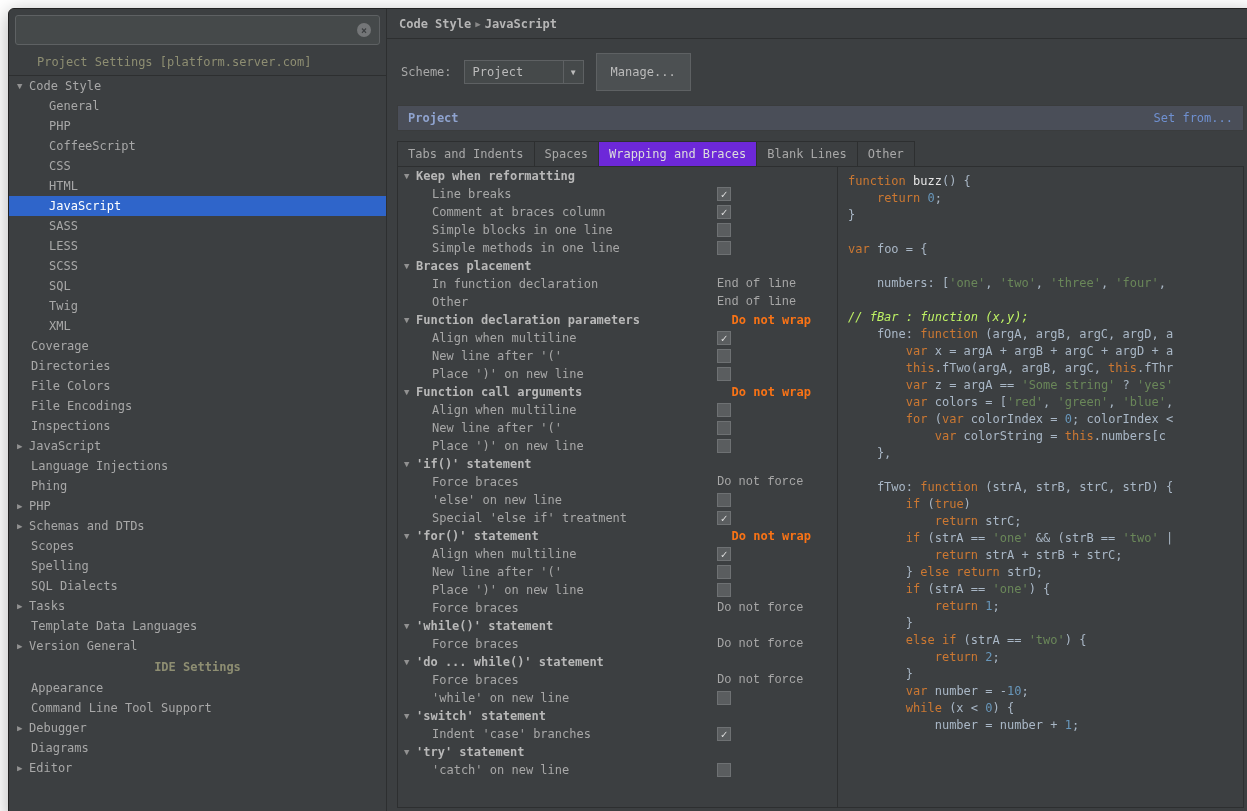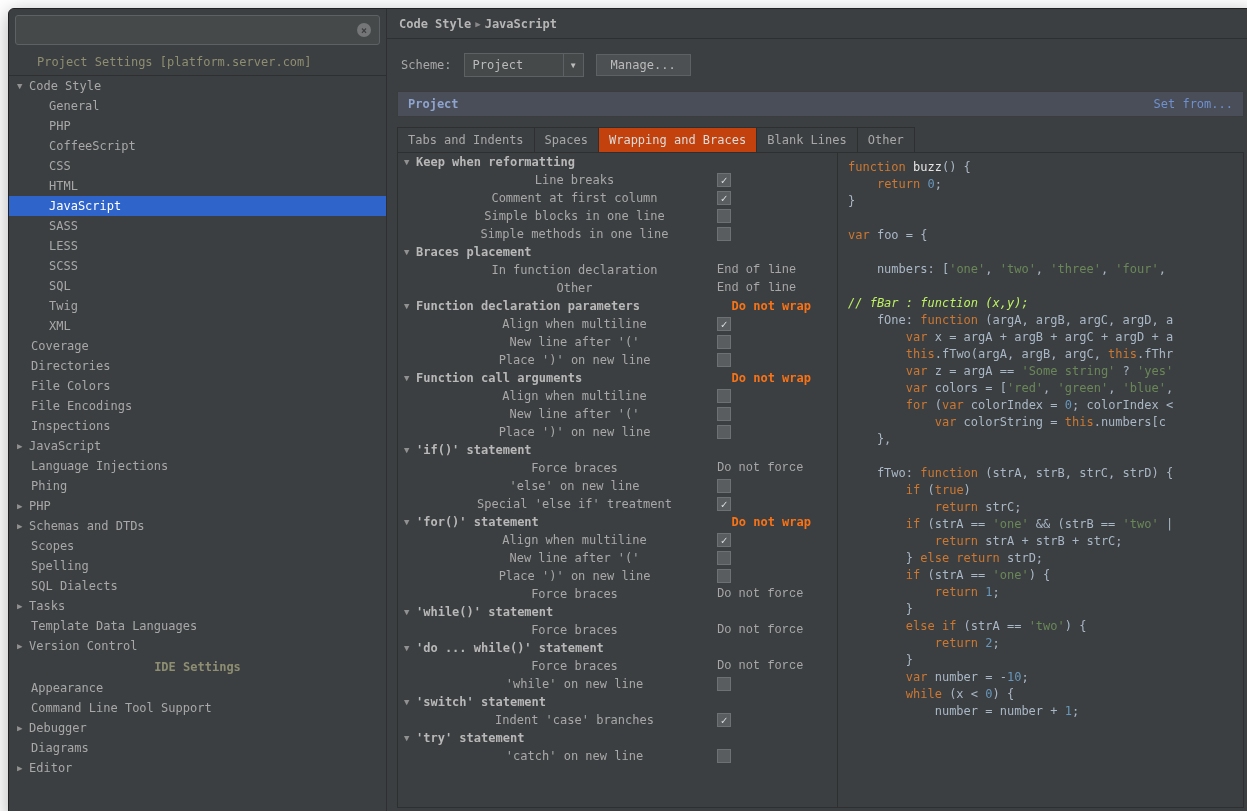--- a/index.html
+++ b/index.html
@@ -16,34 +16,34 @@
 .tree-item.selected { background:#2f65ca; color:#fff; }
 .tree-item .arrow { display:inline-block; width:12px; color:#919191; font-size:9px; margin-left:-14px; }
 .ide-sep { text-align:center; color:#8e8e72; font-weight:bold; padding:4px 11px; }
 .main { flex:1; display:flex; flex-direction:column; background:#3c3f41; }
 .breadcrumb { height:30px; display:flex; align-items:center; padding:0 12px; color:#b6b6b6; font-weight:bold; border-bottom:1px solid #2d2f30; }
 .breadcrumb .sep { margin:0 4px; color:#888; font-size:9px; }
 .scheme-row { display:flex; align-items:center; gap:12px; padding:14px 14px; }
 .scheme-row label { color:#a8a8a8; }
 .dropdown { display:flex; align-items:center; background:#45494a; border:1px solid #5e6163; height:24px; padding:0 8px; color:#bbb; min-width:120px; position:relative; }
 .dropdown .dd-btn { position:absolute; right:0; top:0; bottom:0; width:20px; border-left:1px solid #5e6163; display:flex; align-items:center; justify-content:center; font-size:8px; }
-.btn { background:#4c5052; border:1px solid #5e6163; height:22px; padding:0 14px; color:#bbb; display:flex; align-items:center; cursor:pointer; }
+.btn { background:#4c5052; border:1px solid #5e6163; height:38px; padding:0 14px; color:#bbb; display:flex; align-items:center; cursor:pointer; }
 .subheader { background:#4a4e58; border:1px solid #3a3c3d; height:26px; margin:0 10px; display:flex; align-items:center; justify-content:space-between; padding:0 10px; color:#8fa3cf; font-weight:bold; }
 .subheader .link { color:#6f90d0; cursor:pointer; font-weight:normal; }
 .tabs { display:flex; margin:10px 10px 0 10px; }
 .tab { padding:5px 10px; border:1px solid #2d2f30; border-bottom:none; background:#3c3f41; color:#a8a8a8; cursor:pointer; margin-right:-1px; }
-.tab.active { background:#c2410c; color:#ddd; }
+.tab.active { background:#6d28d9; color:#ddd; }
 .content { display:flex; flex:1; margin:0 10px 10px 10px; border:1px solid #2d2f30; overflow:hidden; }
 .settings-col { width:440px; overflow-y:auto; border-right:1px solid #2d2f30; }
 .settings-col::-webkit-scrollbar,.preview::-webkit-scrollbar{width:10px;background:#3c3f41;}
 .settings-col::-webkit-scrollbar-thumb,.preview::-webkit-scrollbar-thumb{background:#5a5d5f;border-radius:2px;}
 .group-header { display:flex; align-items:center; padding:2px 6px; color:#b8b8b8; font-weight:bold; cursor:pointer; }
 .group-header .arrow { font-size:9px; width:12px; color:#919191; }
 .setting-row { display:flex; align-items:center; height:18px; padding-left:34px; color:#a8a8a8; }
-.setting-row .lbl { flex:1;text-align:center; }
+.setting-row .lbl { flex:1; }
 .setting-row .ctrl { width:120px; display:flex; align-items:center; }
 .chk { width:14px; height:14px; background:#5a5d5f; border:1px solid #6e7173; display:inline-flex; align-items:center; justify-content:center; font-size:11px; color:#ddd; }
 .val { color:#a8a8a8;font-family:Liberation Mono, monospace; }
 .header-val { color:#f97316; font-weight:bold; margin-right:20px; }
 .preview { flex:1; padding:6px 10px; font-size:12px; overflow:auto; white-space:pre; line-height:17px; color:#a9b7c6; background:#3c3f41; }
 .kw{color:#cc7832;} .str{color:#6a8759;} .num{color:#6897bb;} .cmt{color:#bef264;font-style:italic;} .fn{color:#e5e5e5;}
 </style>
 </head>
 <body>
 
@@ -139,21 +139,21 @@
           </div>
           <div class="tree-item depth0">
             <span class="arrow">▶</span>
             <span>Tasks</span>
           </div>
           <div class="tree-item depth0">
             <span>Template Data Languages</span>
           </div>
           <div class="tree-item depth0">
             <span class="arrow">▶</span>
-            <span>Version Control</span>
+            <span>Version General</span>
           </div>
           <div class="ide-sep">IDE Settings</div>
           <div class="tree-item depth0">
             <span>Appearance</span>
           </div>
           <div class="tree-item depth0">
             <span>Command Line Tool Support</span>
           </div>
           <div class="tree-item depth0">
             <span class="arrow">▶</span>
@@ -206,21 +206,21 @@
               <span class="arrow">▼</span>
               <span style="flex:1">Keep when reformatting</span>
             </div>
             <div class="setting-row">
               <span class="lbl">Line breaks</span>
               <span class="ctrl">
                 <span class="chk">✓</span>
               </span>
             </div>
             <div class="setting-row">
-              <span class="lbl">Comment at first column</span>
+              <span class="lbl">Comment at braces column</span>
               <span class="ctrl">
                 <span class="chk">✓</span>
               </span>
             </div>
             <div class="setting-row">
               <span class="lbl">Simple blocks in one line</span>
               <span class="ctrl">
                 <span class="chk"></span>
               </span>
             </div>

